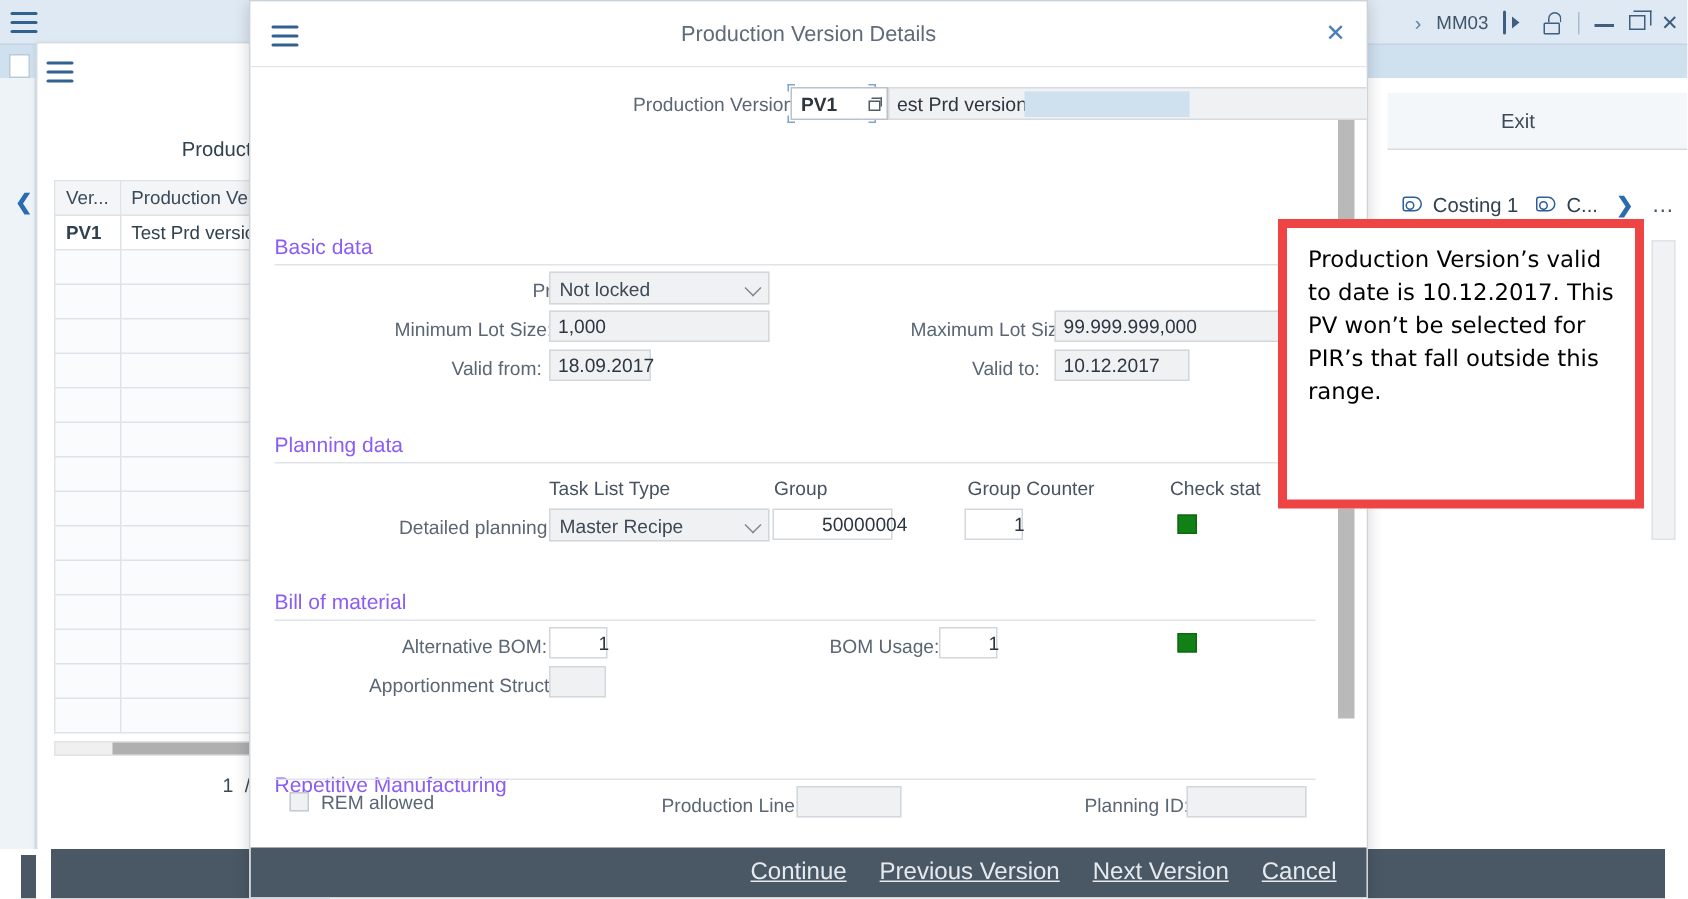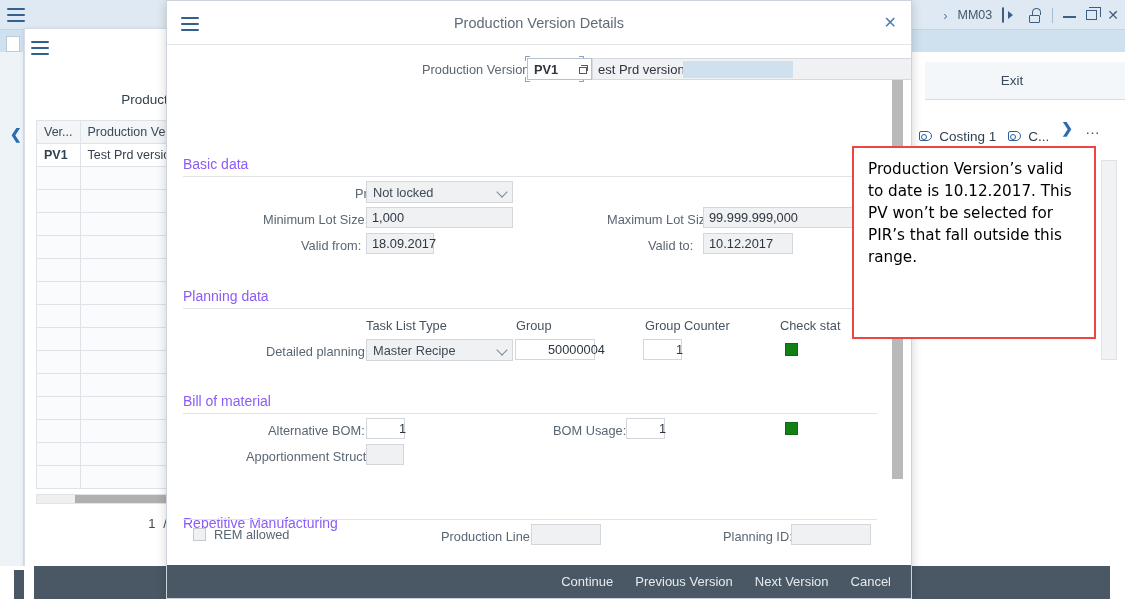--- a/index.html
+++ b/index.html
@@ -81,22 +81,22 @@
   .exit-row {
     position: absolute; right: 0px; top: 62px; width: 200px; height: 38px;
     display: flex; align-items: center; justify-content: center;
     padding-right: 26px;
     font-size: 13.5px; color: #3a4a5c;
     border-bottom: 1px solid #d6dde4;
     background: #f4f7fa;
   }
   .tabs-row {
     position: absolute; right: 0px; top: 120px; width: 210px; height: 32px;
-    display: flex; justify-content: flex-end;
-    gap: 12px; padding-right: 24px;
+    display: flex; align-items: center; justify-content: flex-end;
+    gap: 12px; padding-right: 8px;
     font-size: 13.5px; color: #32414f;
     background: #ffffff;
   }
   .tab-chip { display: flex; align-items: center; gap: 5px; cursor: pointer; }
   .tab-glyph {
     width: 15px; height: 13px; position: relative; display:inline-block;
   }
   .tab-glyph:before {
     content:""; position:absolute; left:0; top:1px; width:11px; height:8px;
     border:1.4px solid #2b5f99; border-radius:2px 5px 5px 2px;
@@ -312,29 +312,29 @@
 
   
   .dialog-footer {
     position: absolute; left: 0; bottom: 0;
     width: 746px; height: 33px;
     background: #4a5865;
     display: flex; align-items: center; justify-content: flex-end;
     gap: 22px; padding-right: 22px;
   }
   .dialog-footer .fbtn {
-    color: #e6eaee; font-size: 13px; cursor: pointer; white-space: nowrap;
+    color: #e6eaee; font-size: 16px; cursor: pointer; white-space: nowrap; text-decoration: underline;
   }
 
   
   .callout {
     position: absolute; left: 852px; top: 146px;
     width: 244px; height: 193px;
     background: #ffffff;
-    border: 2px solid #ef4444;
+    border: 6px solid #ef4444;
     padding: 10px 12px 8px 14px;
     font-size: 15.2px; line-height: 1.45;
     color: #000000;
     font-family: "DejaVu Sans", sans-serif;
     overflow: hidden;
   }
 </style>
 </head>
 <body>
 

